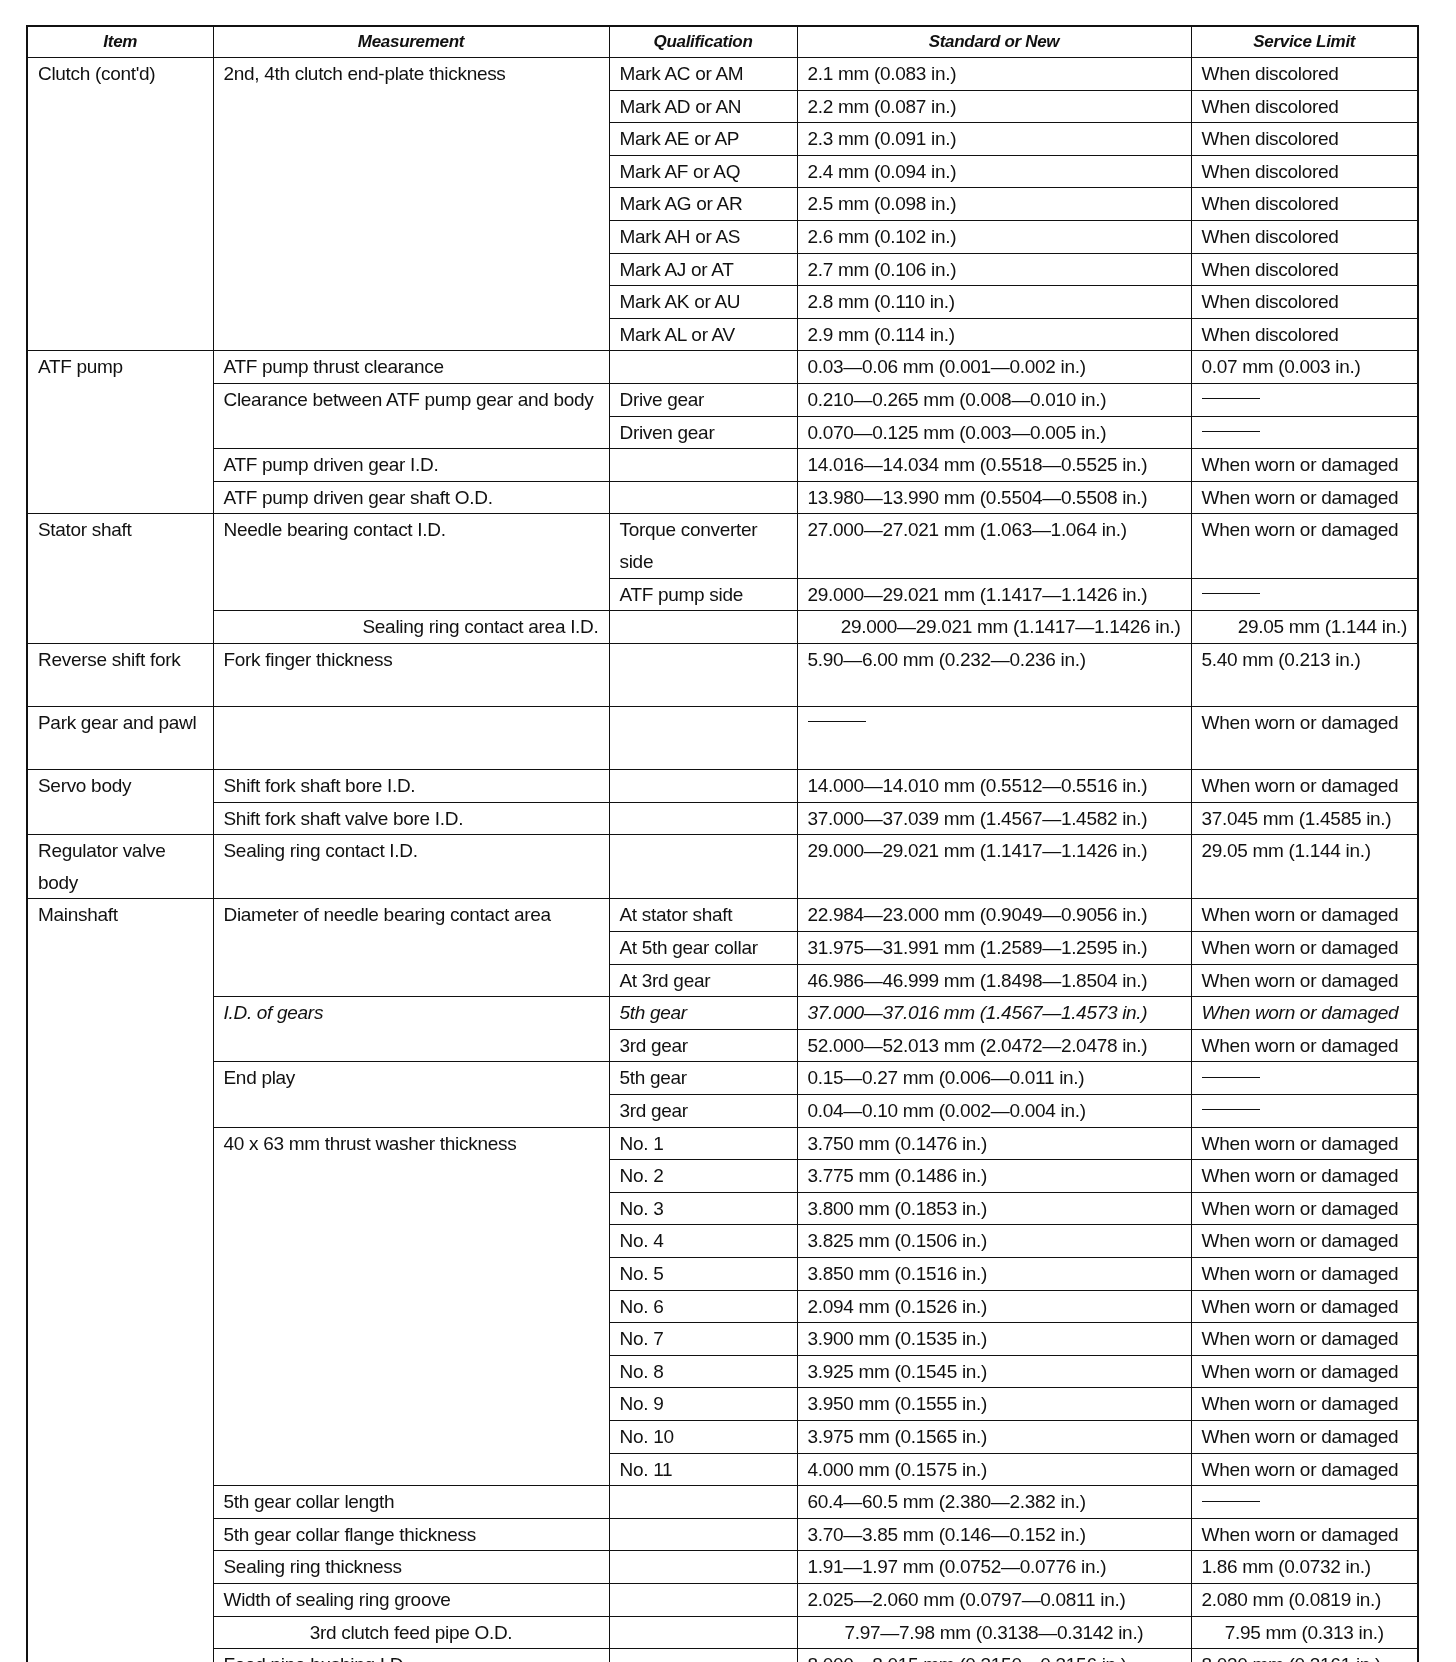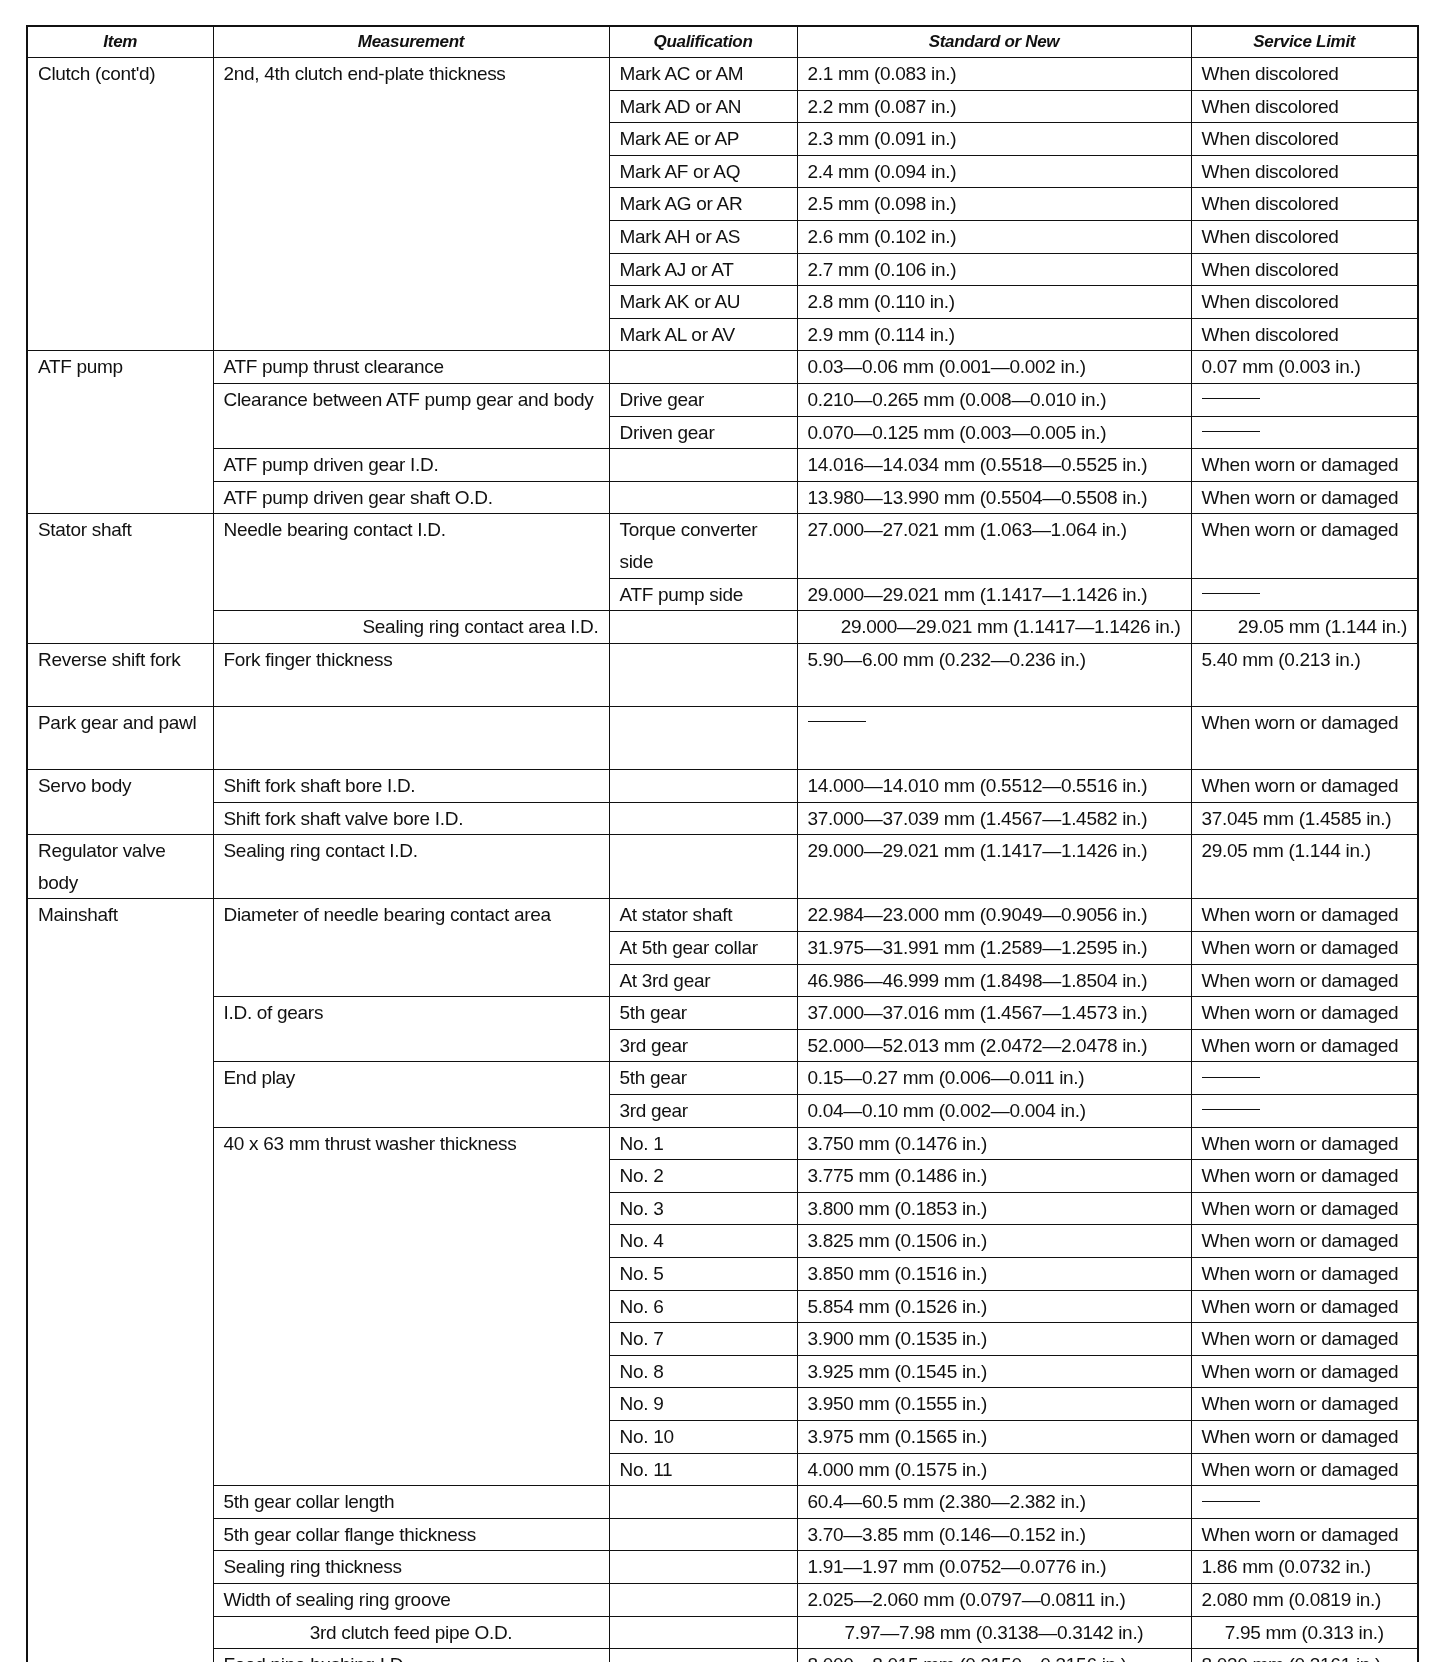--- a/index.html
+++ b/index.html
@@ -185,21 +185,21 @@
         <tr style="height: 31.6px;">
           <td class="narrow wrap">At 5th gear collar</td>
           <td class="std">31.975—31.991 mm (1.2589—1.2595 in.)</td>
           <td class="narrow">When worn or damaged</td>
         </tr>
         <tr style="height: 31.6px;">
           <td class="narrow wrap">At 3rd gear</td>
           <td class="std">46.986—46.999 mm (1.8498—1.8504 in.)</td>
           <td class="narrow">When worn or damaged</td>
         </tr>
-        <tr style="height: 31.6px;">
+        <tr style="height: 31.6px; font-style: italic;">
           <td class="wrap" rowspan="2">I.D. of gears</td>
           <td class="narrow wrap">5th gear</td>
           <td class="std">37.000—37.016 mm (1.4567—1.4573 in.)</td>
           <td class="narrow">When worn or damaged</td>
         </tr>
         <tr style="height: 31.6px;">
           <td class="narrow wrap">3rd gear</td>
           <td class="std">52.000—52.013 mm (2.0472—2.0478 in.)</td>
           <td class="narrow">When worn or damaged</td>
         </tr>
@@ -235,21 +235,21 @@
           <td class="std">3.825 mm (0.1506 in.)</td>
           <td class="narrow">When worn or damaged</td>
         </tr>
         <tr style="height: 31.6px;">
           <td class="narrow wrap">No. 5</td>
           <td class="std">3.850 mm (0.1516 in.)</td>
           <td class="narrow">When worn or damaged</td>
         </tr>
         <tr style="height: 31.6px;">
           <td class="narrow wrap">No. 6</td>
-          <td class="std">5.854 mm (0.1526 in.)</td>
+          <td class="std">2.094 mm (0.1526 in.)</td>
           <td class="narrow">When worn or damaged</td>
         </tr>
         <tr style="height: 31.6px;">
           <td class="narrow wrap">No. 7</td>
           <td class="std">3.900 mm (0.1535 in.)</td>
           <td class="narrow">When worn or damaged</td>
         </tr>
         <tr style="height: 31.6px;">
           <td class="narrow wrap">No. 8</td>
           <td class="std">3.925 mm (0.1545 in.)</td>

